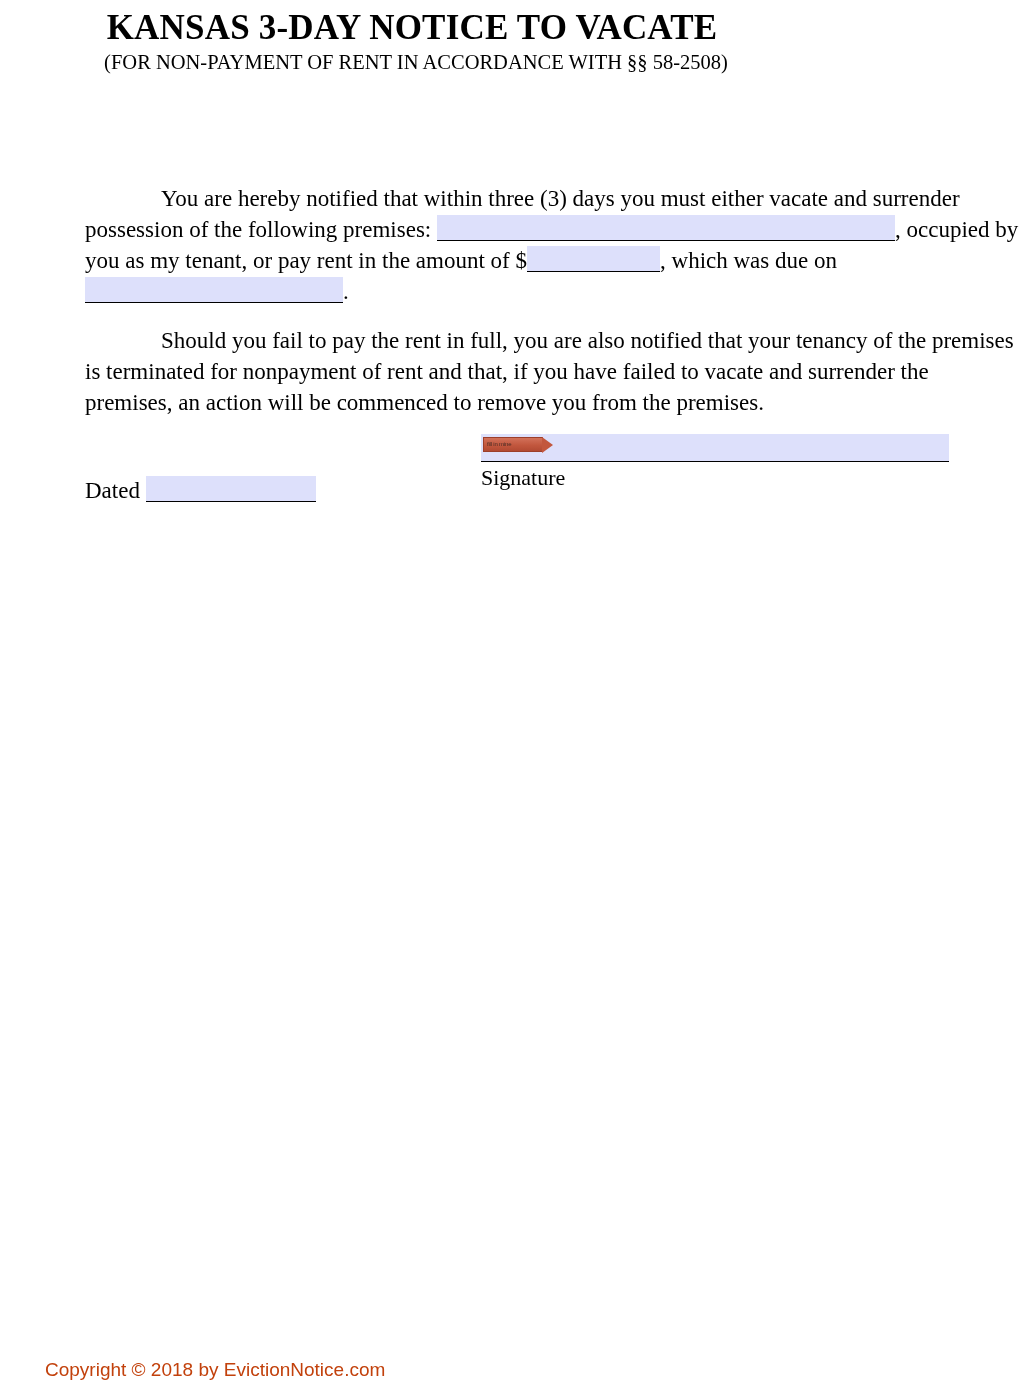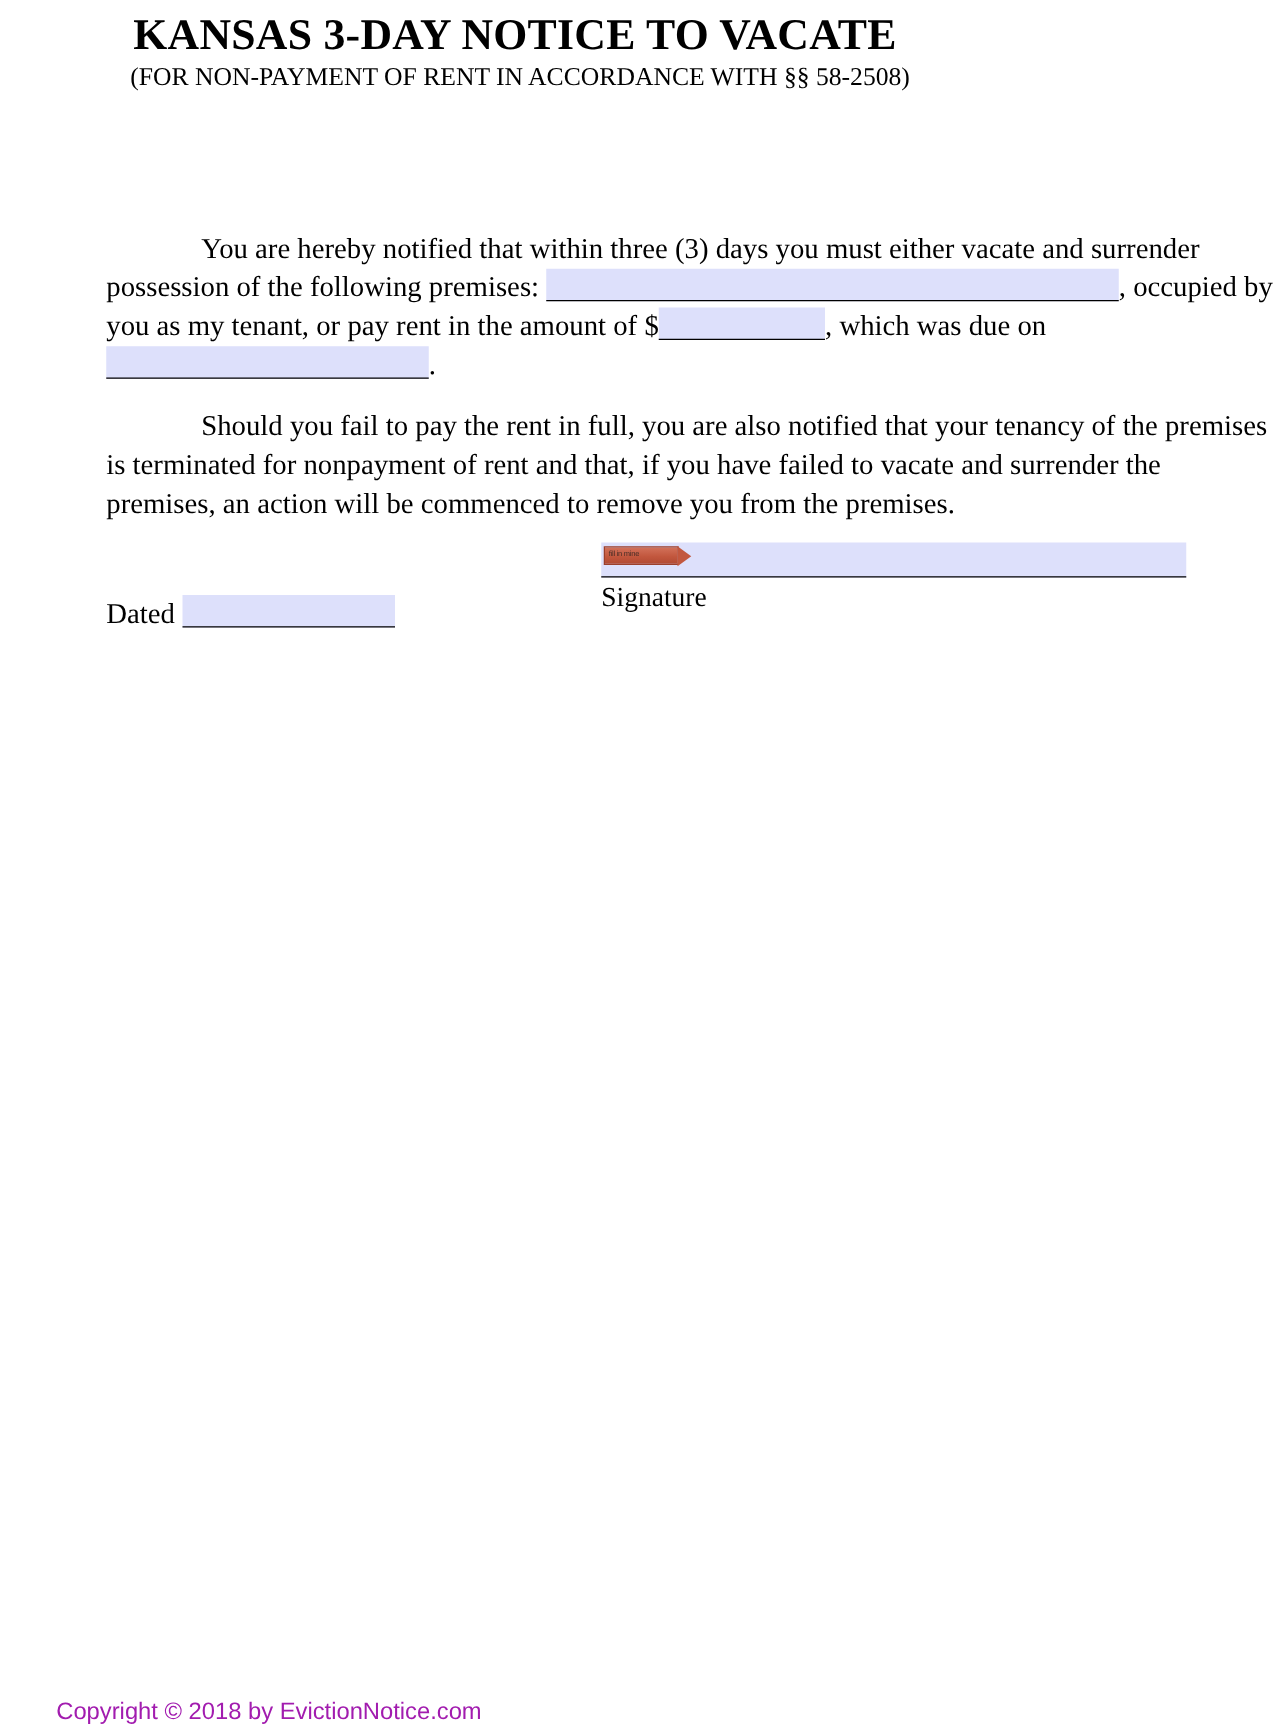--- a/index.html
+++ b/index.html
@@ -143,21 +143,21 @@
   }
 
   
   .footer {
     position: absolute;
     left: 45px;
     top: 1358px;
     font-family: "Liberation Sans", "DejaVu Sans", sans-serif;
     font-size: 19px;
     line-height: 23px;
-    color: #a21caf;
+    color: #c2410c;
     white-space: nowrap;
   }
 </style>
 </head>
 <body>
 
 <div class="page">
 
   <div class="doc-title">KANSAS 3-DAY NOTICE TO VACATE</div>
 

